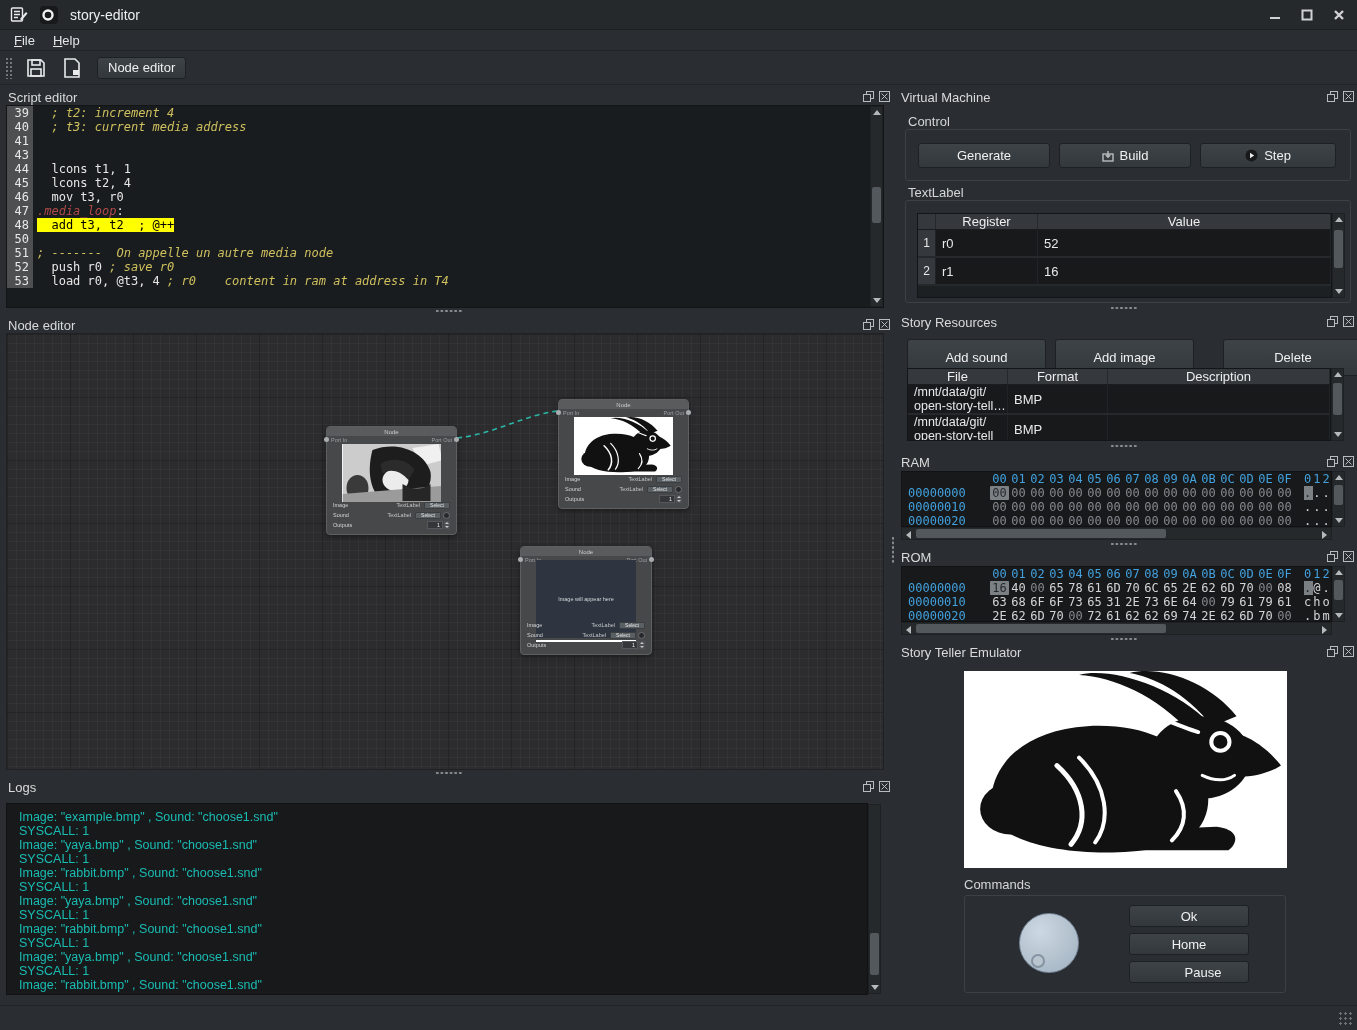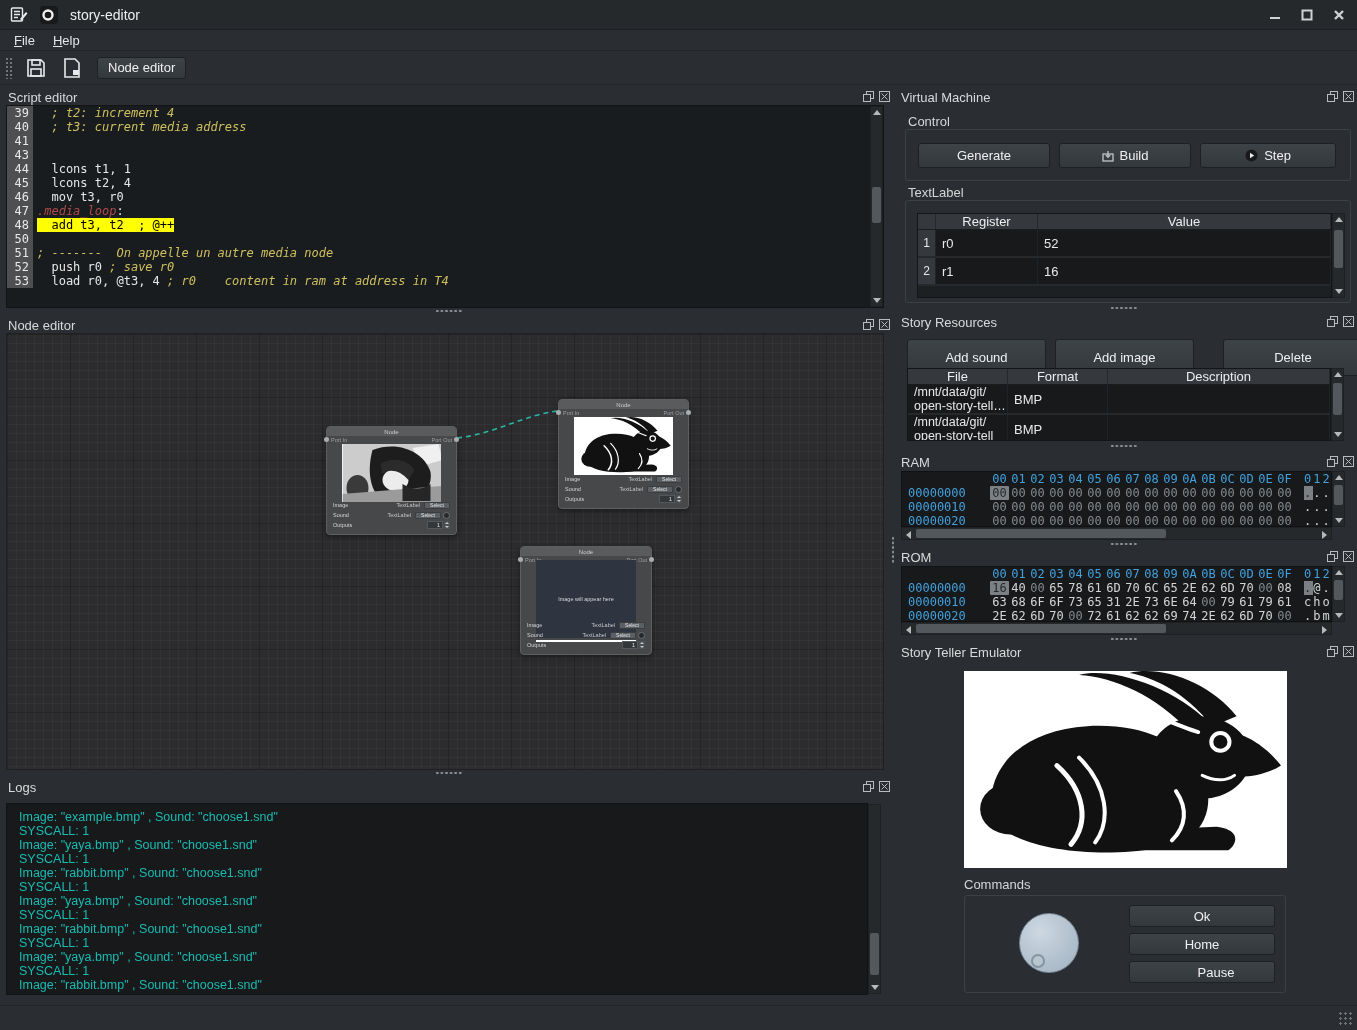--- a/index.html
+++ b/index.html
@@ -116,21 +116,21 @@
   .hx-ascii .sel{background:#7b8085;color:#26292c;}
   .hscroll{position:absolute;height:13px;background:#26292c;border:1px solid #1e2124;}
   .hthumb{position:absolute;top:1px;height:9px;background:#53585d;border-radius:2px;}
 
   
   .screen{position:absolute;left:964px;top:671px;width:323px;height:197px;background:#fff;}
   .dial{position:absolute;left:1019px;top:913px;width:60px;height:60px;border-radius:50%;
         background:radial-gradient(circle at 35% 30%,#cdd8e2,#9fb0bf);border:1px solid #78879a;}
   .dial-ind{position:absolute;left:11px;top:40px;width:14px;height:14px;border-radius:50%;
             background:#b9c5cf;border:2px solid #8494a2;}
-  .cmdbtn{position:absolute;left:1129px;width:146px;height:22px;}
+  .cmdbtn{position:absolute;left:1129px;width:120px;height:22px;}
 
   .statusbar{position:absolute;left:0;top:1005px;width:100%;height:25px;background:#2a2e32;border-top:1px solid #222528;}
   .gripc{position:absolute;right:4px;bottom:4px;width:15px;height:15px;
          background-image:radial-gradient(circle,#6f7477 1px,transparent 1.3px);background-size:5px 5px;}
   svg{display:block;}
 </style>
 </head>
 <body>
 
 <div class="win">

